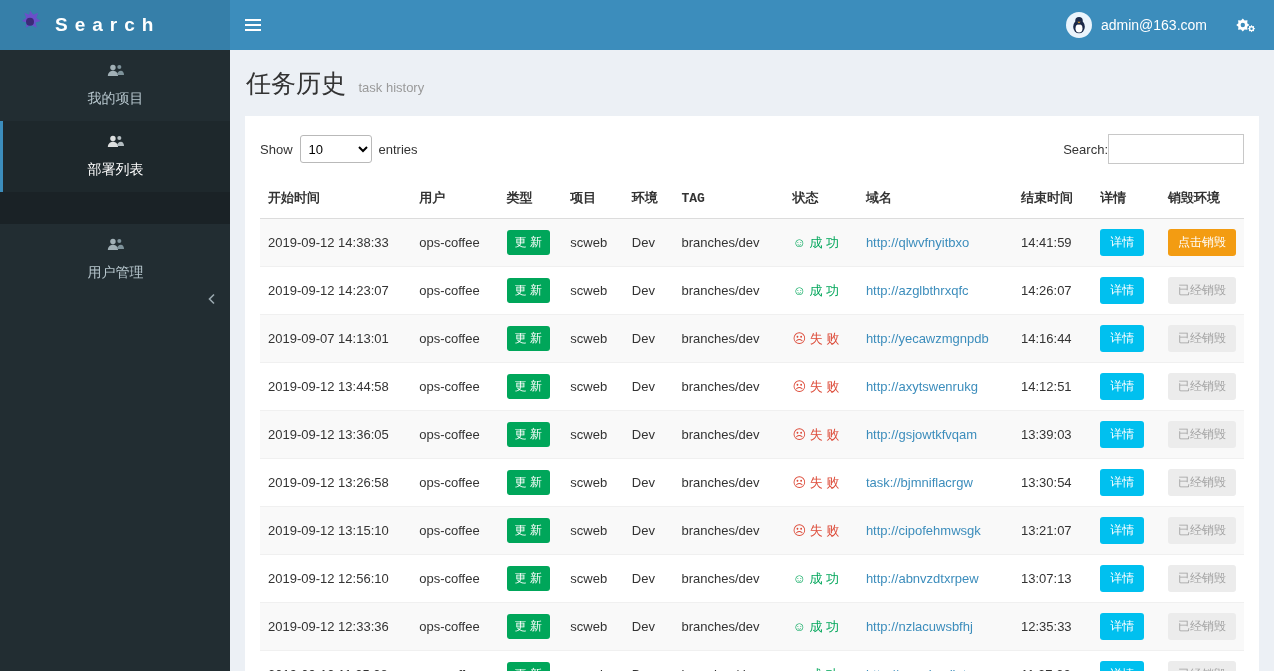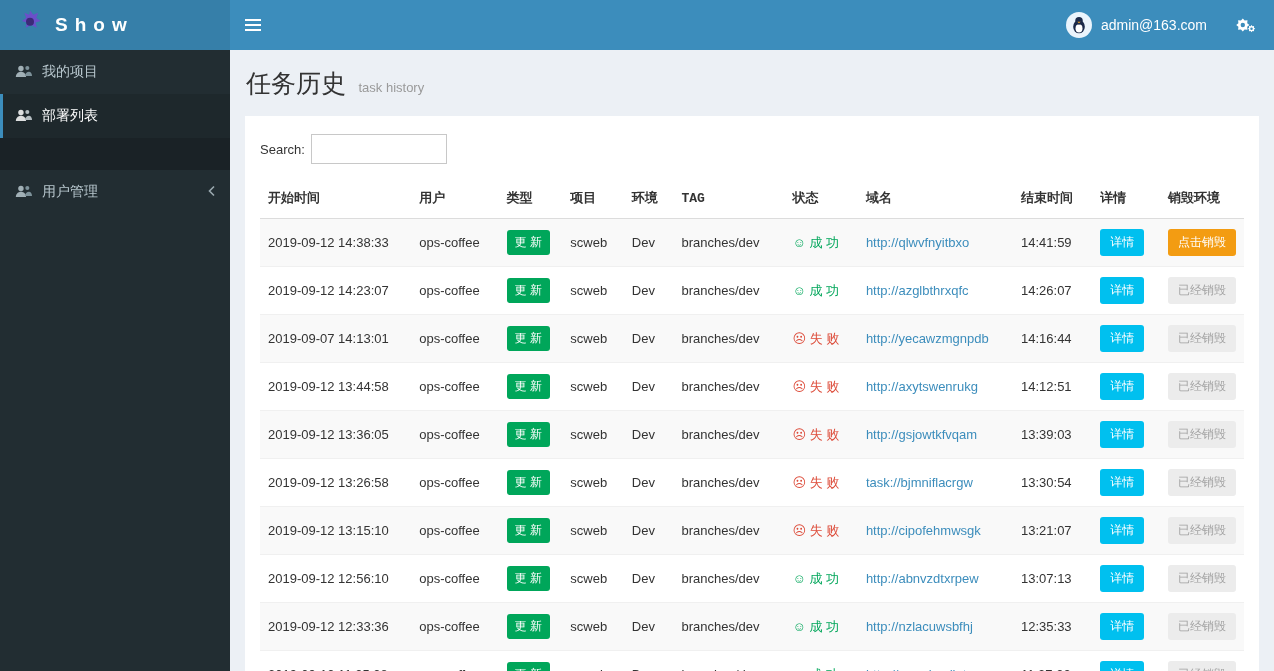--- a/index.html
+++ b/index.html
@@ -16,38 +16,38 @@
   .brand-text { color:#fff; font-weight:bold; font-size:19px; letter-spacing:7px; }
   .hamburger { width:46px; display:flex; flex-direction:column; justify-content:center; align-items:center; gap:3px; cursor:pointer; }
   .hamburger span { display:block; width:16px; height:2px; background:#fff; }
   .topbar-right { margin-left:auto; display:flex; align-items:center; gap:27px; padding-right:18px; }
   .user-chip { display:flex; align-items:center; gap:9px; color:#fff; font-size:14px; cursor:pointer; height:50px; }
   .avatar { width:26px; height:26px; border-radius:50%; background:#eaf4fc; display:flex; align-items:center; justify-content:center; overflow:hidden; }
   .gears { display:flex; align-items:center; cursor:pointer; }
 
   
   .sidebar { position:fixed; top:50px; left:0; width:230px; height:621px; background:#222d32; z-index:10; }
-  .side-item { display:flex; align-items:center; gap:10px; padding:13px 14px 13px 12px; color:#b8c7ce; font-size:14px; cursor:pointer; border-left:3px solid transparent; }
+  .side-item { display:flex; align-items:center; gap:10px; padding:13px 14px 13px 12px; color:#b8c7ce; font-size:14px; cursor:pointer; border-left:3px solid transparent;flex-direction:column; }
   .side-item.active { background:#1e282c; color:#fff; border-left-color:#3c8dbc; }
   .side-item .users-ico { flex:0 0 auto; opacity:.85; }
   .side-item .chev { margin-left:auto; opacity:.8; }
   .submenu-strip { height:32px; background:#1a2226; }
 
   
   .main { margin-left:230px; padding-top:50px; width:1044px; }
   .content-header { padding:17px 16px 11px 16px; }
   .page-title { font-size:25px; font-weight:normal; color:#333; display:inline; margin:0; }
   .page-subtitle { font-size:13px; color:#9a9a9a; margin-left:8px; }
 
   .box { background:#fff; margin:5px 15px 15px 15px; padding:10px 15px 14px 15px; min-height:520px; }
 
   .controls { display:flex; align-items:center; justify-content:space-between; padding:8px 0 14px 0; font-size:13px; }
   .show-group { display:flex; align-items:center; gap:7px; }
   .show-group select { width:72px; height:28px; border:1px solid #b9b9b9; border-radius:3px; font-size:13px; padding:2px 4px; background:#fff; font-family:inherit; }
-  .search-group { display:flex; align-items:center; gap:6px; }
+  .search-group { display:flex; align-items:center; gap:0; }
   .search-group input { width:136px; height:30px; border:1px solid #c8c8c8; padding:4px 8px; font-size:13px; font-family:inherit; outline:none; }
 
   
   table.task-table { width:100%; border-collapse:collapse; font-size:13px; }
   .task-table th { text-align:left; padding:11px 8px; font-size:13px; color:#333; border-bottom:1px solid #dcdcdc; white-space:nowrap; cursor:pointer;font-family:Liberation Mono, monospace; }
   .task-table td { padding:10px 8px; border-top:1px solid #f0f0f0; white-space:nowrap; vertical-align:middle; }
   .task-table tbody tr:nth-child(odd) { background:#f9f9f9; }
   .task-table tbody tr:last-child td { border-bottom:1px solid #e6e6e6; }
   .task-table th:nth-child(1){width:152px;} .task-table th:nth-child(2){width:88px;}
   .task-table th:nth-child(3){width:64px;}  .task-table th:nth-child(4){width:62px;}
@@ -70,21 +70,21 @@
 <body>
 
 <div class="topbar">
   <div class="brand">
     <span>
       <svg width="30" height="30" viewBox="0 0 24 24">
         <path fill="#6b4fc9" d="M12 2l2.6 3.4 3.9-1.6-1.5 4.1 3.6 2.4-4.2 1.2 1 4.3-4.4-2.2-4.4 2.2 1-4.3-4.2-1.2 3.6-2.4-1.5-4.1 3.9 1.6z"></path>
         <circle cx="12" cy="11" r="3.2" fill="#3b2a78"></circle>
       </svg>
     </span>
-    <span class="brand-text">Show</span>
+    <span class="brand-text">Search</span>
   </div>
   <div class="hamburger">
     <span></span>
       <span></span>
       <span></span>
   </div>
   <div class="topbar-right">
     <div class="user-chip">
       <span class="avatar">
         <svg width="20" height="20" viewBox="0 0 24 24">
@@ -154,20 +154,27 @@
 
 <div class="main">
   <div class="content-header">
     <h1 class="page-title">任务历史</h1>
     <span class="page-subtitle">task history</span>
   </div>
 
   <div class="box">
 
     <div class="controls">
+      <div class="show-group">
+        <span>Show</span>
+        <select>
+          <option>10</option>
+        </select>
+        <span>entries</span>
+      </div>
       <div class="search-group">
         <span>Search:</span>
         <input type="text" class="search" style="">
       </div>
     </div>
 
     <table class="task-table">
       <thead>
         <tr>
           <th>开始时间</th>

